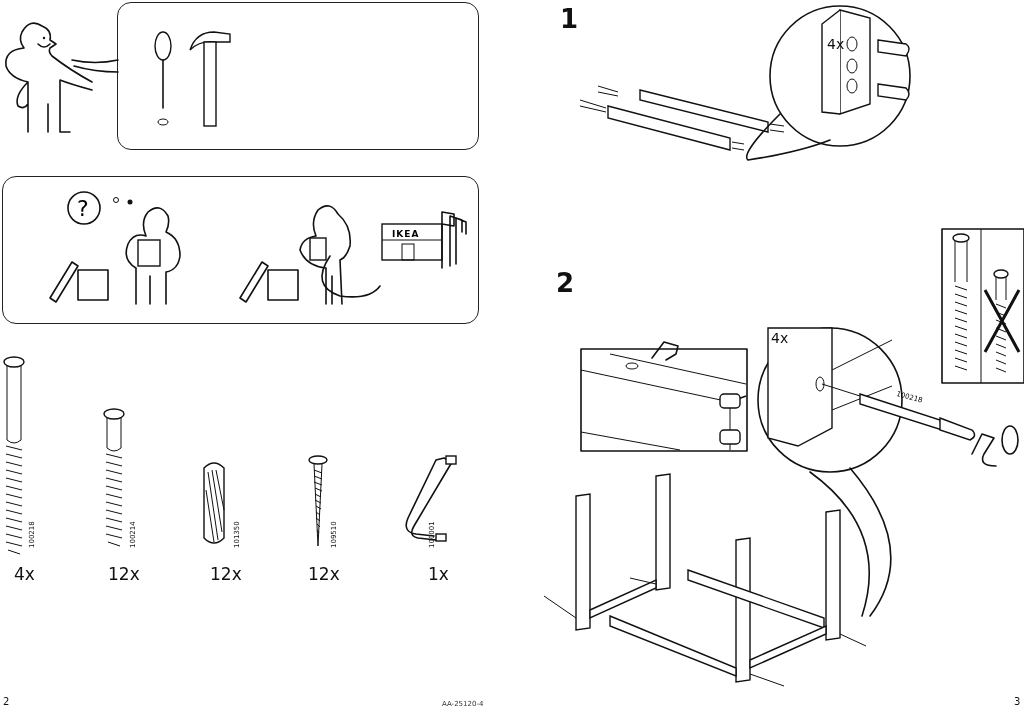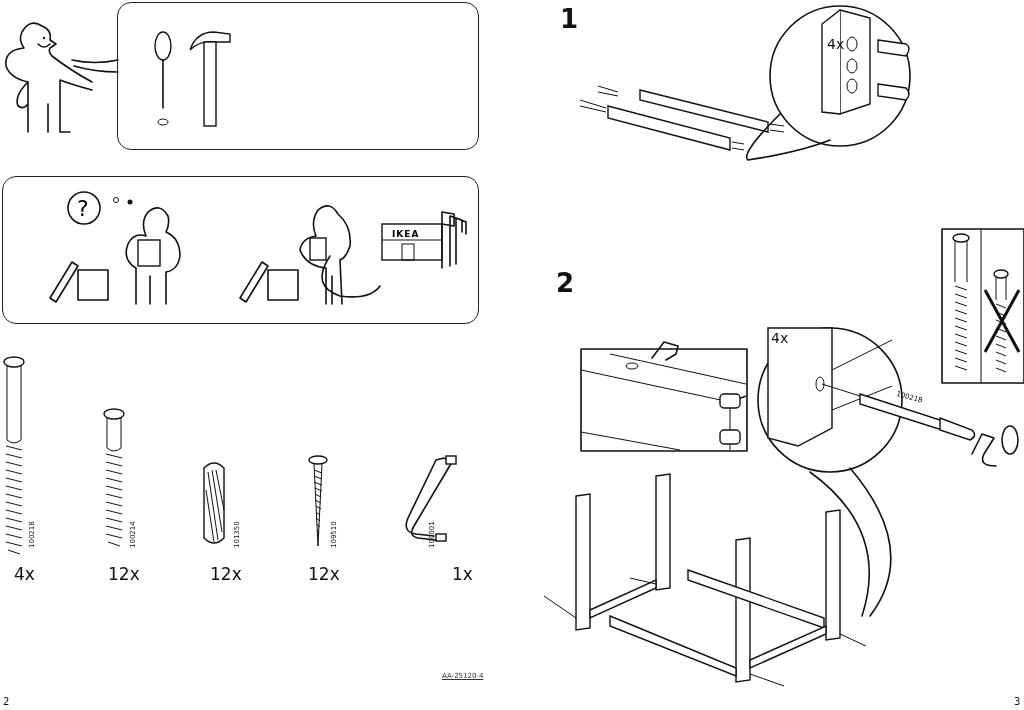--- a/index.html
+++ b/index.html
@@ -100,25 +100,25 @@
   </svg>
   <span class="partno abs" style="left:330px;top:208px;">109510</span>
   <span class="qty abs" style="left:308px;top:224px;">12x</span>
 
   <svg width="60" height="90" style="left:400px;top:112px;">
     <path class="stroke" d="M44 6 L52 10 L14 74 Q8 84 18 86 L36 88 M44 6 L36 8 L8 66 Q2 80 16 82 L34 84"></path>
     <rect class="white" x="36" y="82" width="10" height="7"></rect>
     <rect class="white" x="46" y="4" width="10" height="8"></rect>
   </svg>
   <span class="partno abs" style="left:428px;top:208px;">100001</span>
-  <span class="qty abs" style="left:428px;top:224px;margin-left:24px;">1x</span>
+  <span class="qty abs" style="left:428px;top:224px;">1x</span>
 </div>
 
 <span class="abs page-num" style="left:3px;top:696px;">2</span>
-<span class="abs docid" style="left:442px;top:672px;text-decoration:underline;">AA-25120-4</span>
+<span class="abs docid" style="left:442px;top:700px;">AA-25120-4</span>
 
 <span class="abs step-num" style="left:560px;top:4px;">1</span>
 <svg width="200" height="80" style="left:578px;top:80px;">
   <path class="white" d="M62 10 L190 42 L190 52 L62 20 Z"></path>
   <path class="white" d="M30 26 L152 58 L152 70 L30 38 Z"></path>
   <path class="thin" d="M20 6 L40 12 M20 12 L40 16 M2 20 L28 28 M2 26 L28 32 M192 44 L206 46 M192 50 L206 52 M154 62 L166 64 M154 68 L166 70"></path>
 </svg>
 <svg width="160" height="160" style="left:760px;top:4px;">
   <circle class="stroke" cx="80" cy="72" r="70"></circle>
   <path class="white" d="M80 6 L110 14 L110 100 L80 110 Z"></path>

